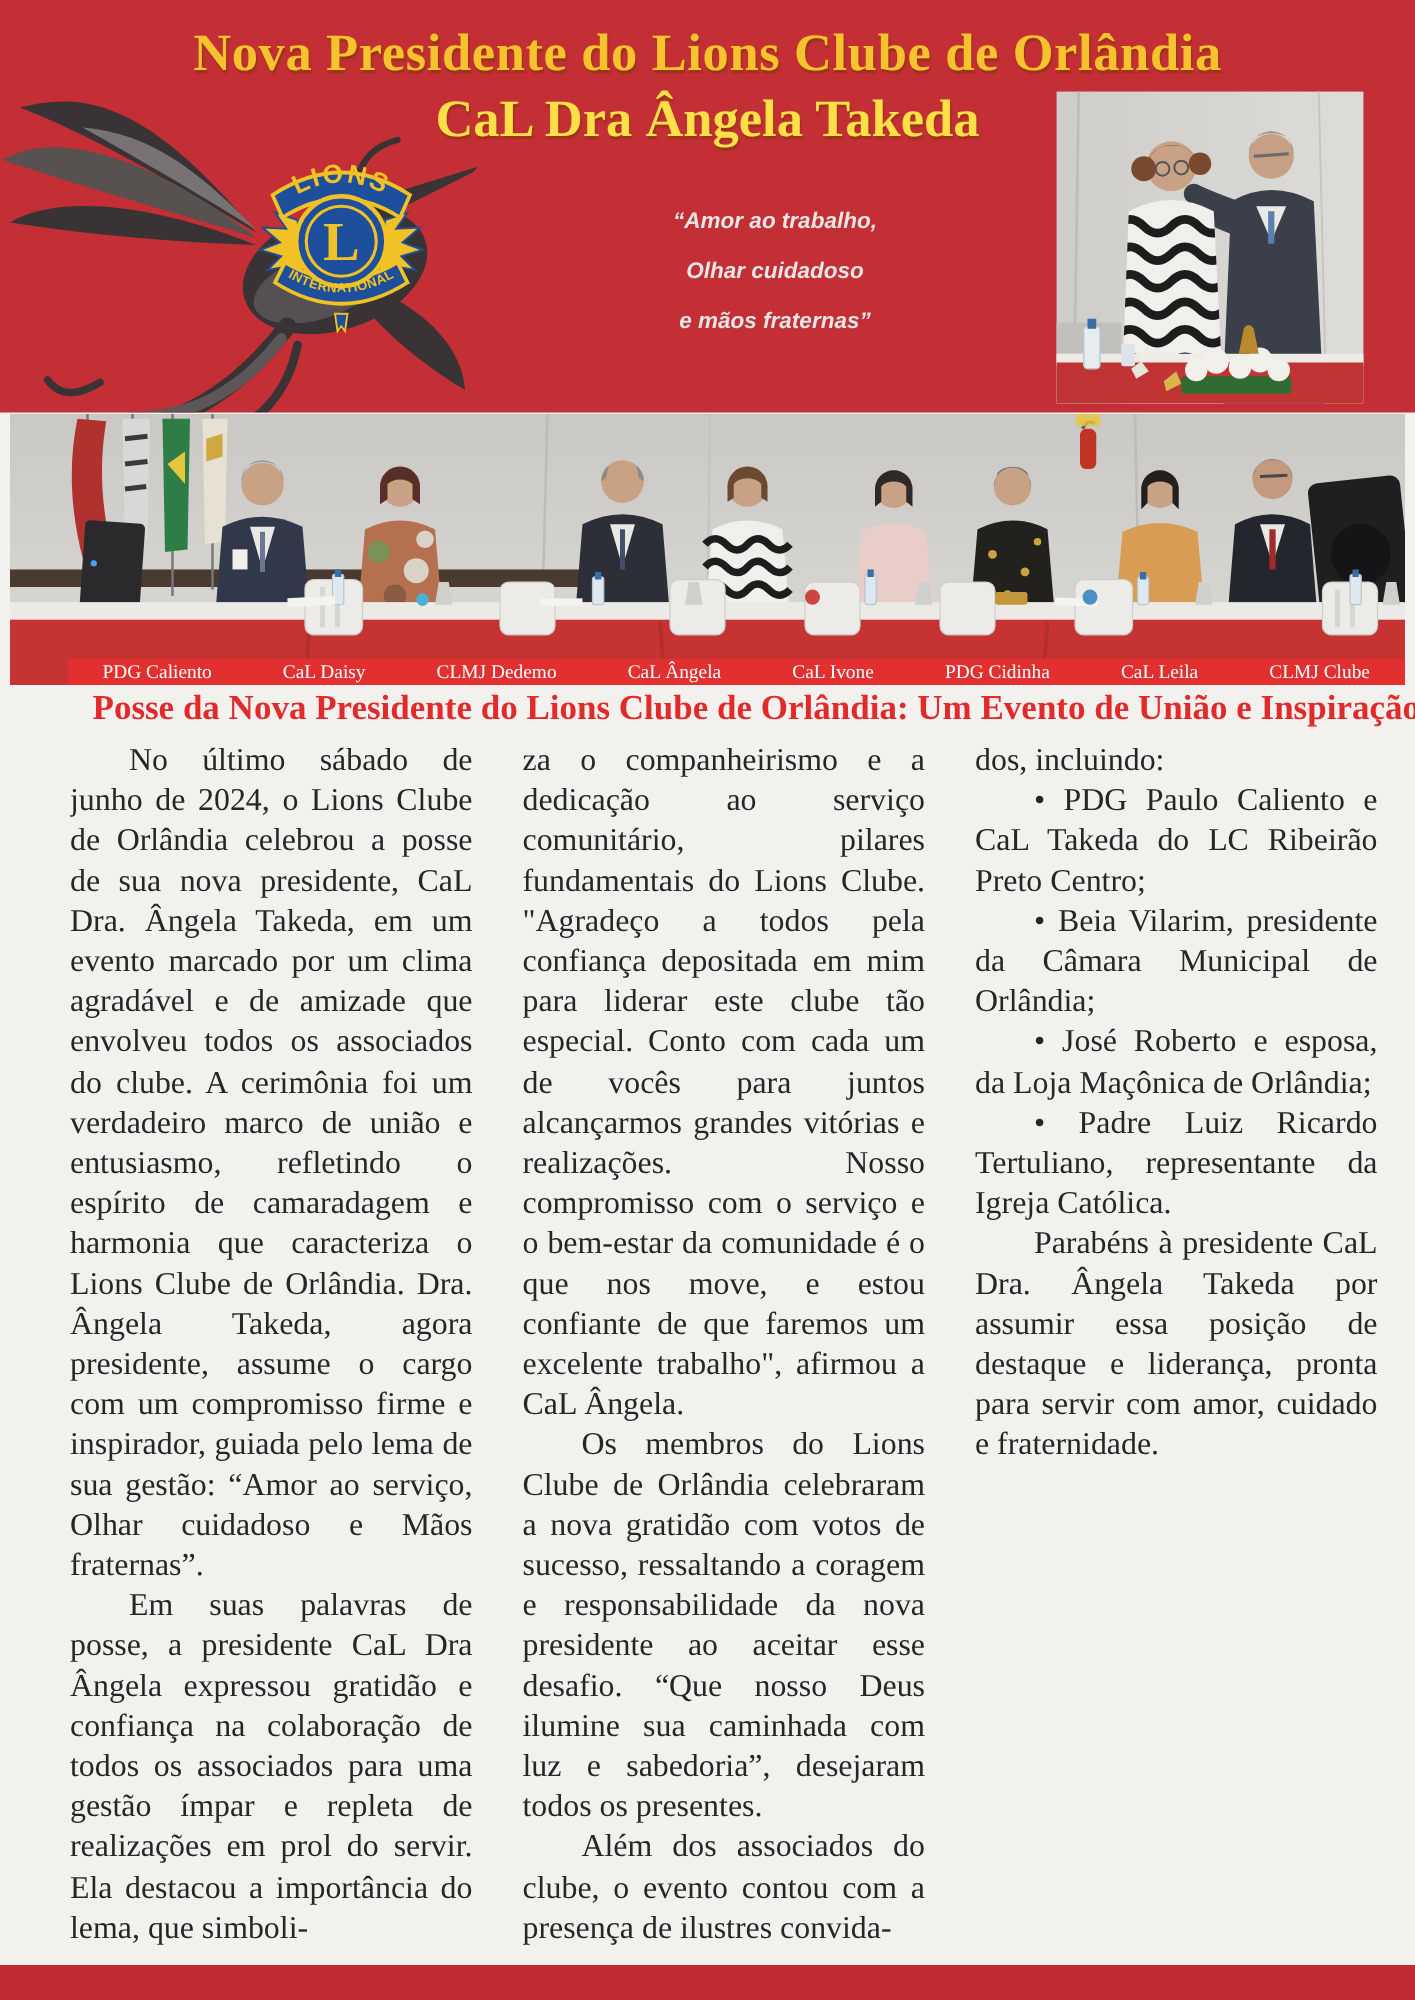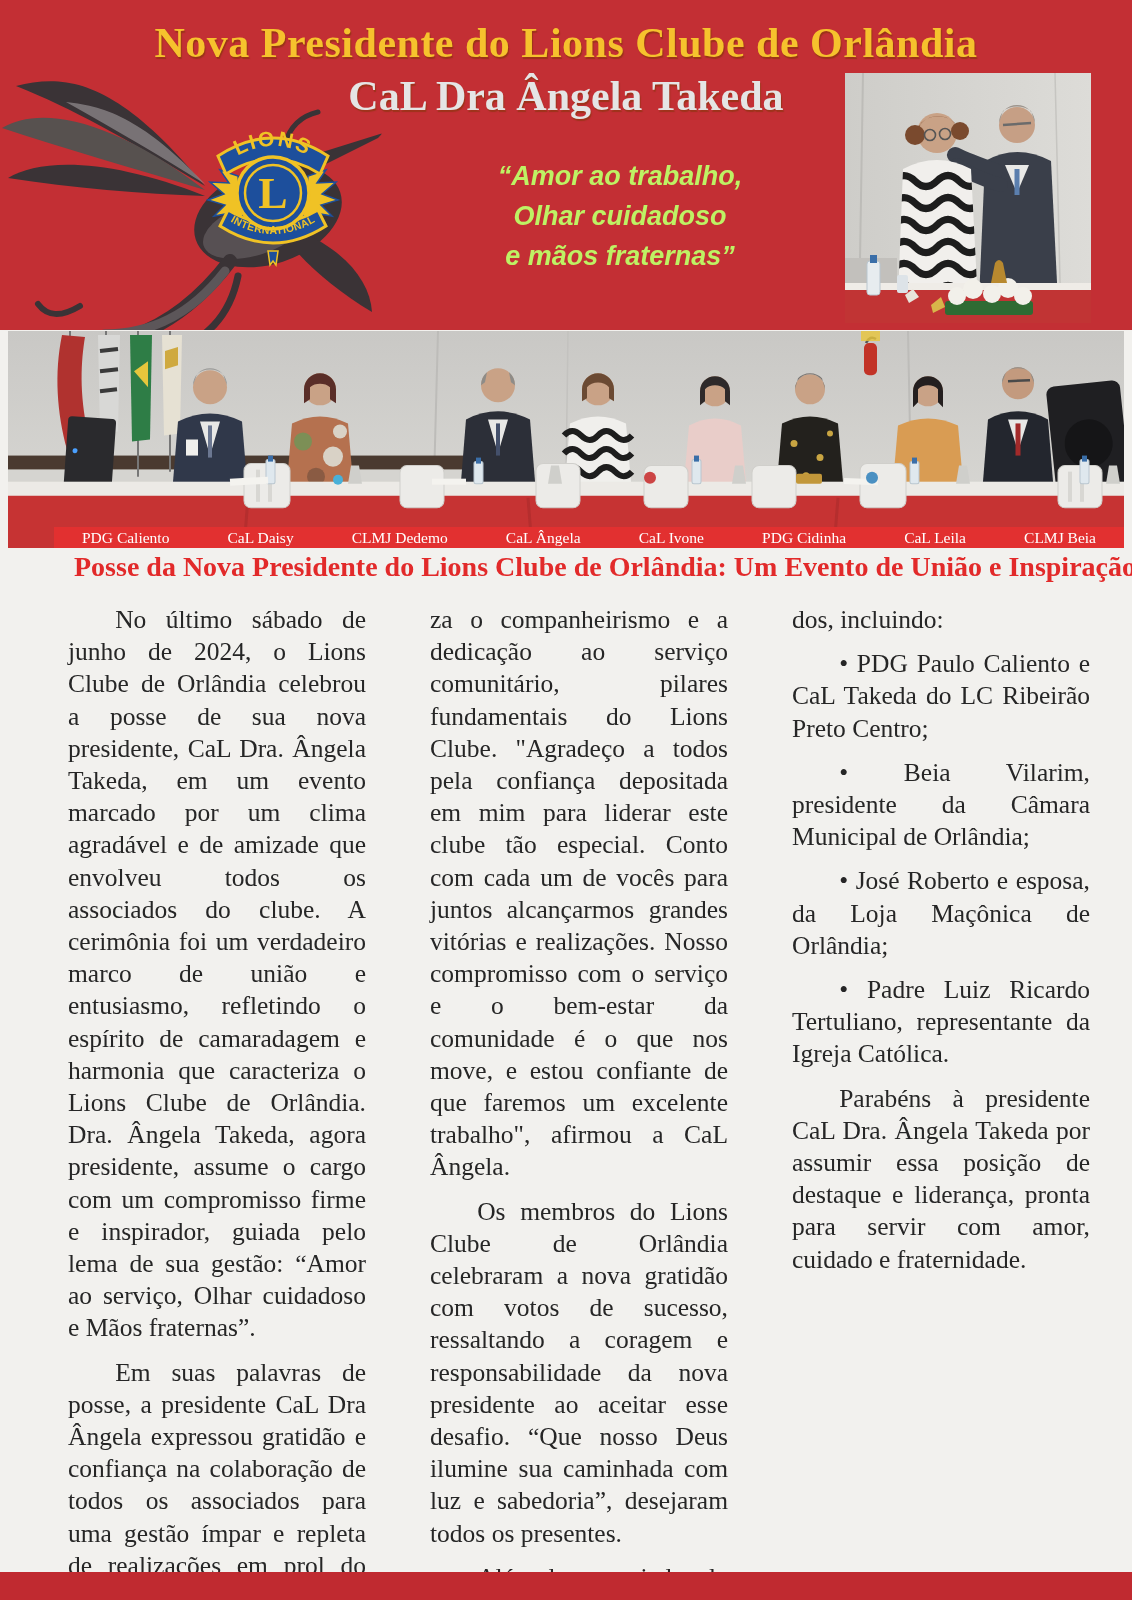--- a/index.html
+++ b/index.html
@@ -7,44 +7,44 @@
         font-family:"Liberation Serif", serif;overflow:hidden;}
 
   
   .banner{position:absolute;left:0;top:0;width:1132px;height:330px;background:#c32f34;overflow:hidden;}
   .bird-svg{position:absolute;left:0;top:66px;width:462px;height:264px;}
   .lions-logo{position:absolute;left:198px;top:118px;width:150px;height:150px;}
   .title{position:absolute;left:0;top:14px;width:1132px;margin:0;text-align:center;
          font-size:42px;line-height:58px;font-weight:bold;color:#f6c22d;
          text-shadow:1px 2px 1px rgba(120,55,0,.55);letter-spacing:.5px;}
   .subtitle{position:absolute;left:0;top:72px;width:1132px;margin:0;text-align:center;
-         font-size:42px;line-height:48px;font-weight:bold;color:#e5e5e5;
+         font-size:42px;line-height:48px;font-weight:bold;color:#fde047;
          text-shadow:1px 2px 1px rgba(120,55,0,.5);}
-  .quote{position:absolute;left:420px;top:156px;width:400px;text-align:center;color:#bef264;
+  .quote{position:absolute;left:420px;top:156px;width:400px;text-align:center;color:#e5e5e5;
          font-family:"Liberation Sans", sans-serif;font-style:italic;font-weight:600;
-         font-size:27px;line-height:40px;}
+         font-size:18px;line-height:40px;}
   .quote span{display:block;}
   .inset-photo{position:absolute;left:845px;top:73px;width:246px;height:250px;overflow:hidden;}
 
   
   .group-photo{position:absolute;left:8px;top:331px;width:1116px;height:217px;margin:0;overflow:hidden;}
   .group-photo svg{display:block;width:100%;height:100%;}
   .names-strip{position:absolute;left:46px;right:0;bottom:0;height:21px;background:#e23030;
          display:flex;justify-content:space-between;align-items:center;padding:0 28px;box-sizing:border-box;}
   .cap-name{color:#ffffff;font-size:15.5px;line-height:21px;white-space:nowrap;}
 
   
   .headline{position:absolute;left:0;top:549px;width:1132px;margin:0;text-align:center;
          color:#e22a2a;font-size:28px;line-height:36px;font-weight:bold;padding-left:39px;}
 
   
   .columns{position:absolute;left:56px;top:592px;width:1046px;height:982px;overflow:hidden;
          display:flex;gap:40px;}
   .col{width:322px;flex:0 0 322px;}
-  .para{margin:12px;font-size:25.5px;line-height:32.2px;color:#262626;text-align:justify;
+  .para{margin:0;font-size:25.5px;line-height:32.2px;color:#262626;text-align:justify;
         text-indent:1.85em;}
   .para.cont{text-indent:0;}
 
   
   .bottom-bar{position:absolute;left:0;top:1572px;width:1132px;height:28px;background:#c02a30;}
 </style>
 </head>
 <body>
 
 <div class="page">
@@ -353,21 +353,21 @@
     </svg>
 
     <figcaption class="names-strip">
         <span class="cap-name">PDG Caliento</span>
         <span class="cap-name">CaL Daisy</span>
         <span class="cap-name">CLMJ Dedemo</span>
         <span class="cap-name">CaL Ângela</span>
         <span class="cap-name">CaL Ivone</span>
         <span class="cap-name">PDG Cidinha</span>
         <span class="cap-name">CaL Leila</span>
-        <span class="cap-name">CLMJ Beia</span>
+        <span class="cap-name">CLMJ Clube</span>
       </figcaption>
   </figure>
 
   <h3 class="headline">Posse da Nova Presidente do Lions Clube de Orlândia: Um Evento de União e Inspiração</h3>
 
   <main class="columns">
     <div class="col">
         <p class="para">No último sábado de junho de 2024, o Lions Clube de Orlândia celebrou a posse de sua nova presidente, CaL Dra. Ângela Takeda, em um evento marcado por um clima agradável e de amizade que envolveu todos os associados do clube. A cerimônia foi um verdadeiro marco de união e entusiasmo, refletindo o espírito de camaradagem e harmonia que caracteriza o Lions Clube de Orlândia. Dra. Ângela Takeda, agora presidente, assume o cargo com um compromisso firme e inspirador, guiada pelo lema de sua gestão: “Amor ao serviço, Olhar cuidadoso e Mãos fraternas”.</p>
         <p class="para">Em suas palavras de posse, a presidente CaL Dra Ângela expressou gratidão e confiança na colaboração de todos os associados para uma gestão ímpar e repleta de realizações em prol do servir. Ela destacou a importância do lema, que simboli-</p>
       </div>

